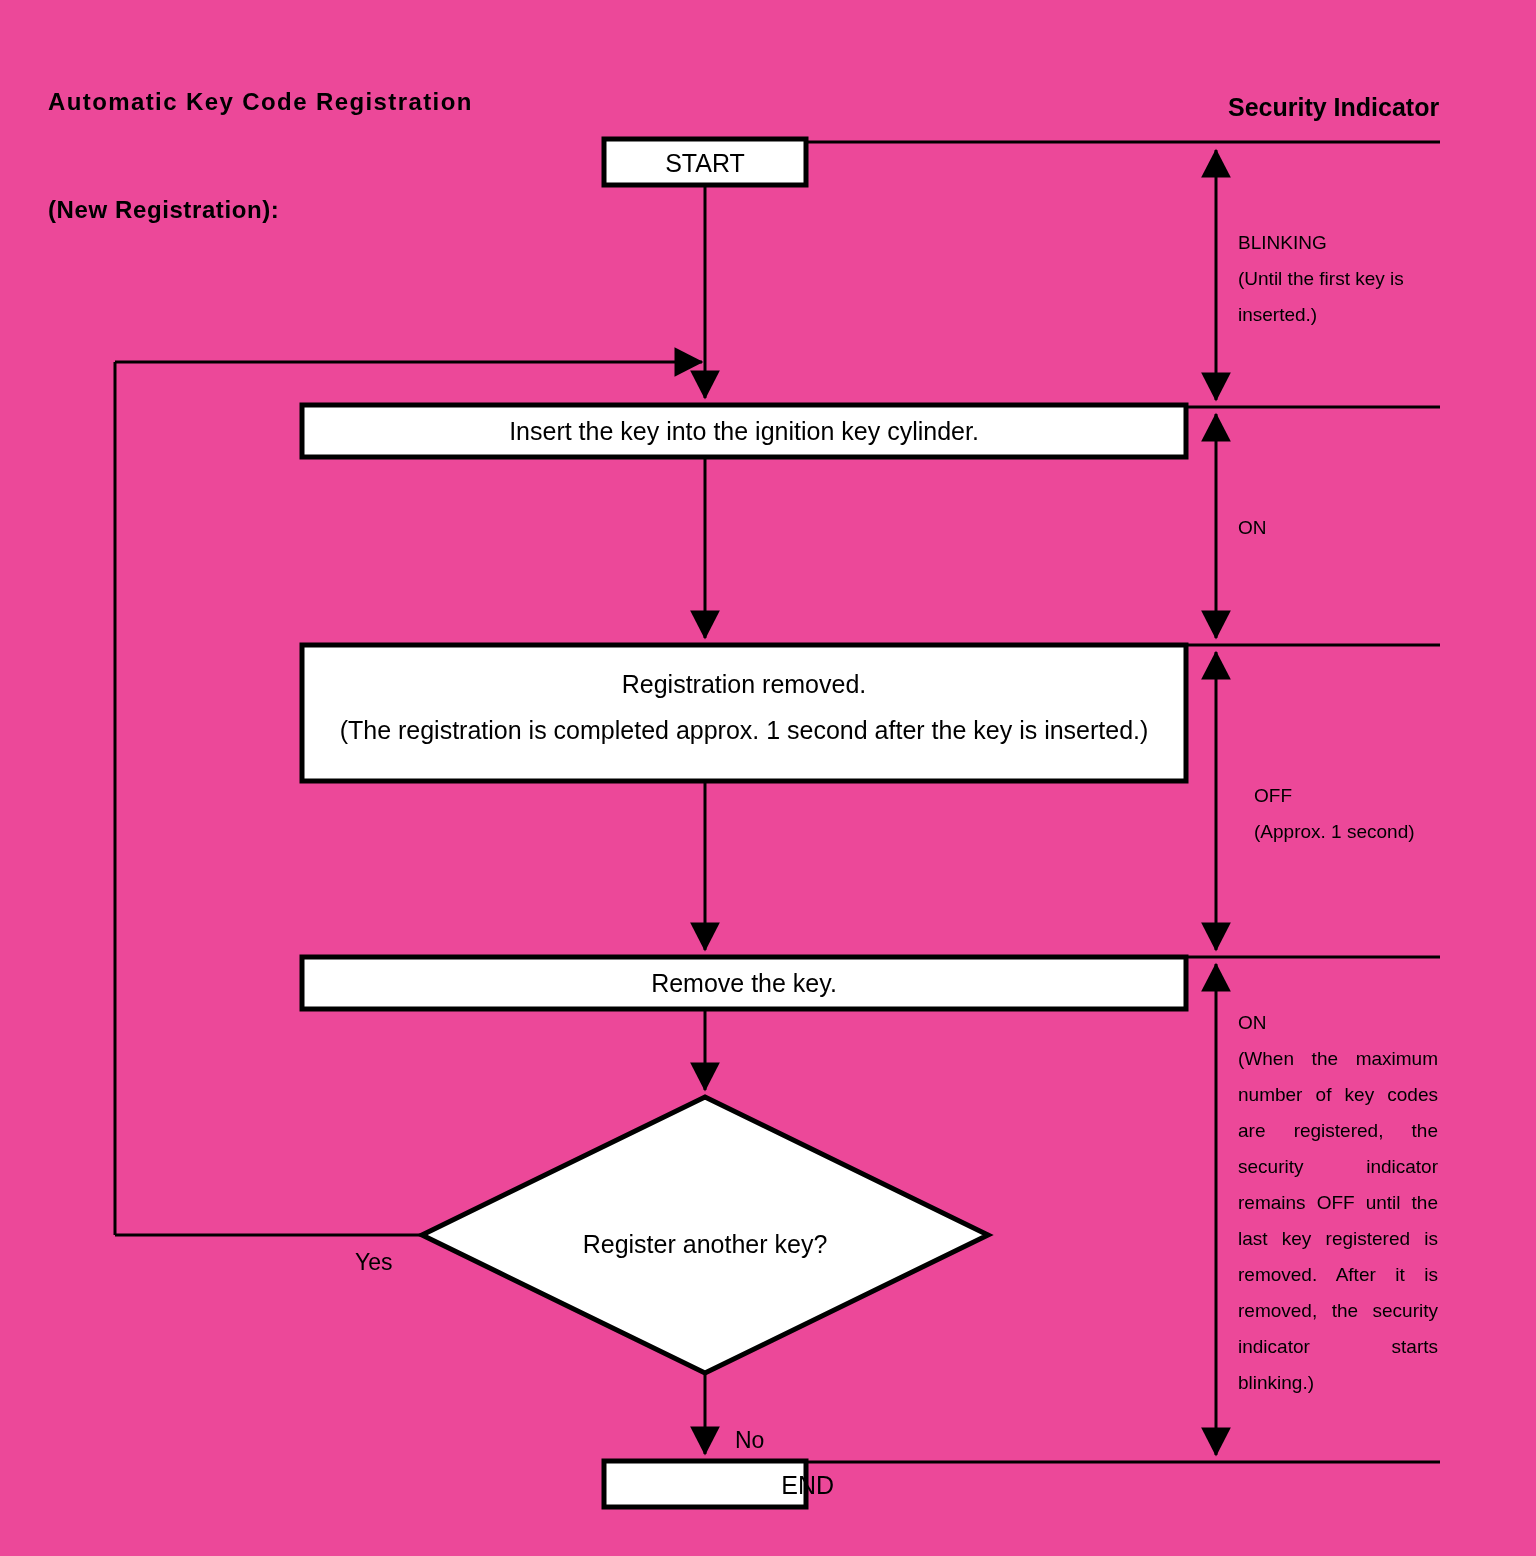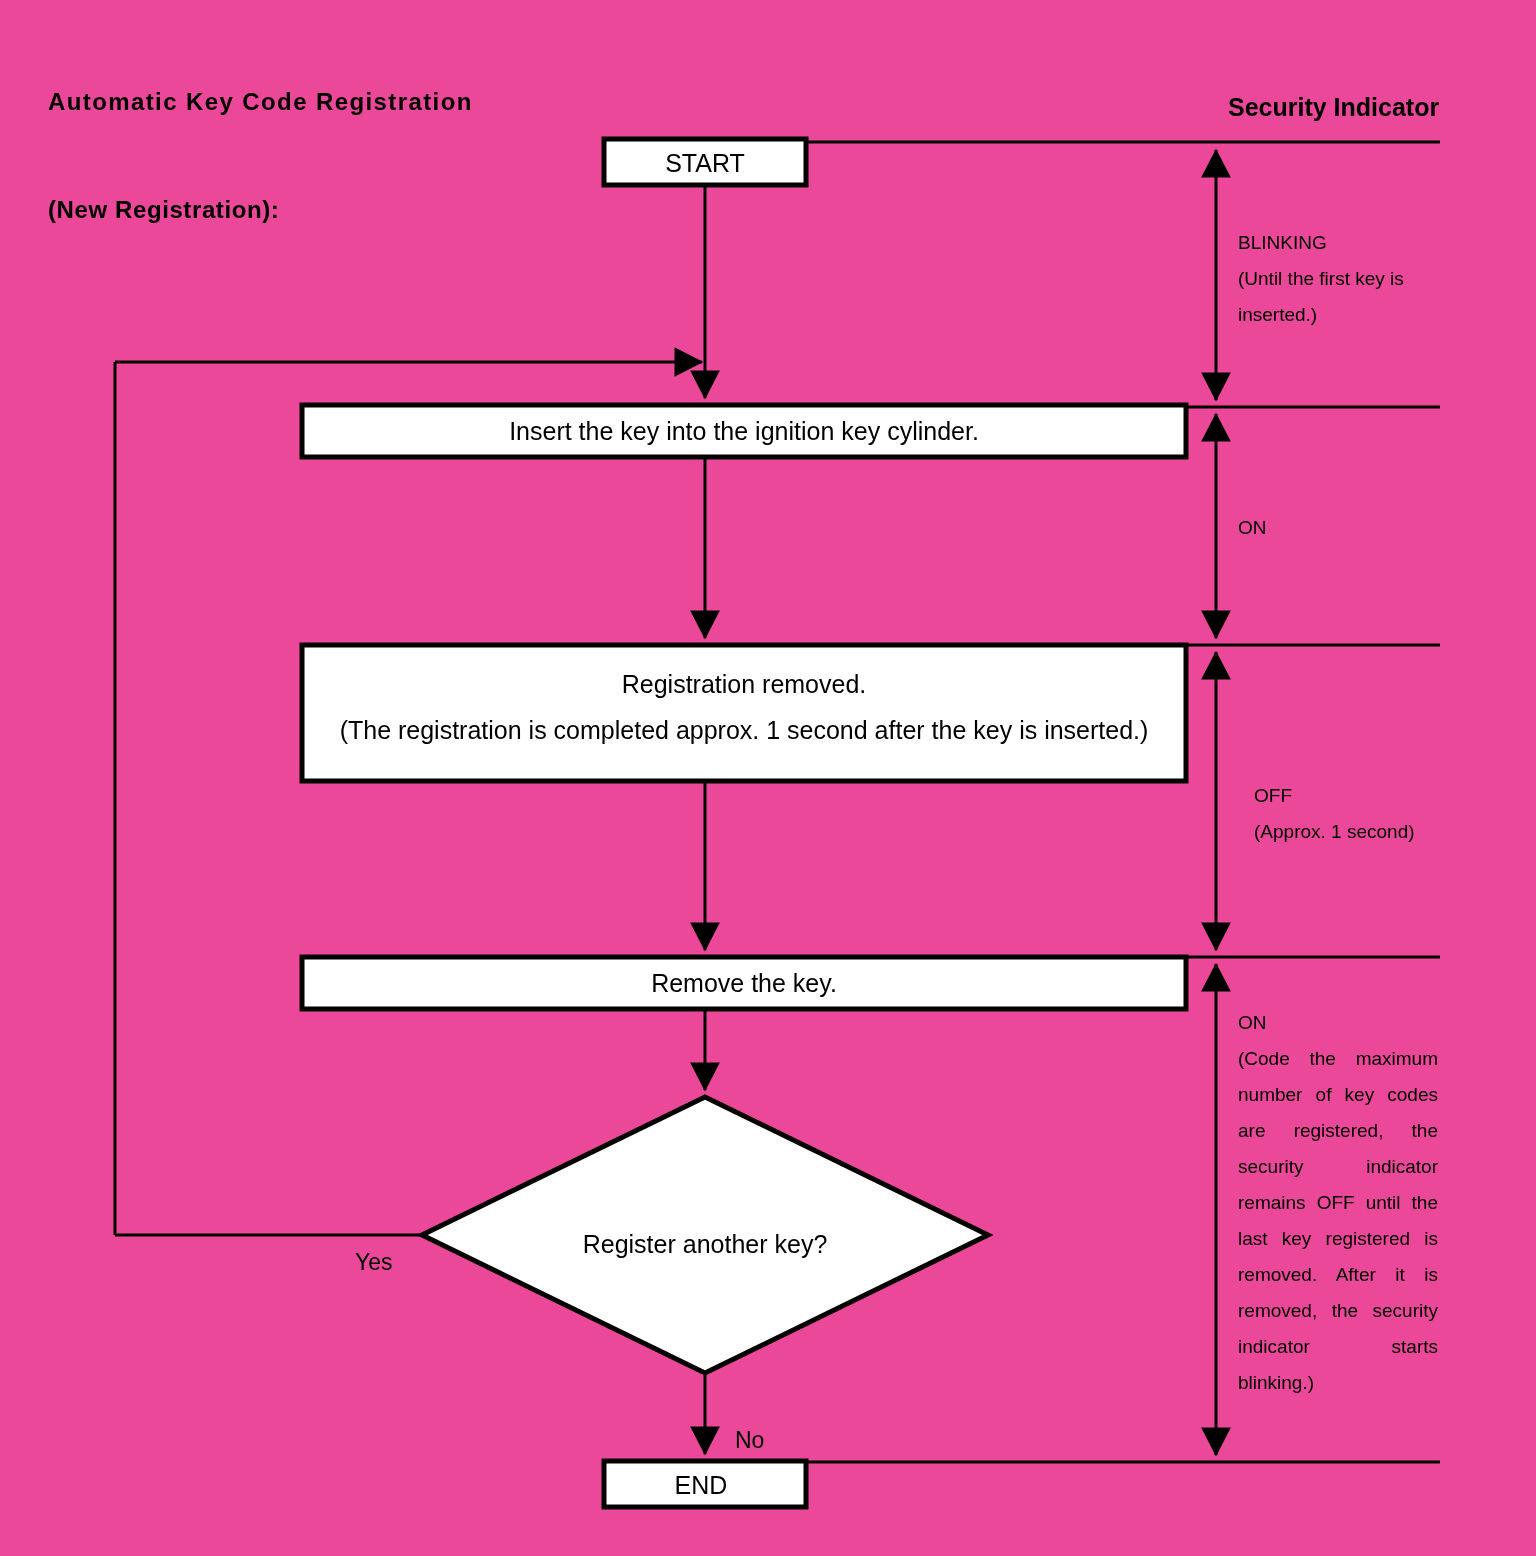--- a/index.html
+++ b/index.html
@@ -126,37 +126,37 @@
 
   <div class="node-label" style="left:302px; top:415px; width:884px;">Insert the key into the ignition key cylinder.</div>
 
   <div class="node-label" style="left:302px; top:668px; width:884px;">Registration removed.</div>
   <div class="node-label" style="left:302px; top:714px; width:884px;">(The registration is completed approx. 1 second after the key is inserted.)</div>
 
   <div class="node-label" style="left:302px; top:967px; width:884px;">Remove the key.</div>
 
   <div class="node-label" style="left:455px; top:1228px; width:500px;">Register another key?</div>
 
-  <div class="node-label" style="left:600px; top:1469px; width:202px;">END</div>
+  <div class="node-label" style="left:632px; top:1469px; width:202px;text-align:right;">END</div>
 
   <div class="edge-label" style="left:355px; top:1205px;">Yes</div>
   <div class="edge-label" style="left:735px; top:1383px;">No</div>
 
   <div class="ann-block" style="left:1238px; top:225px;">
     <span class="ann-state">BLINKING</span>
     <span class="ann-note">(Until the first key is inserted.)</span>
   </div>
 
   <div class="ann-block" style="left:1238px; top:510px;">
     <span class="ann-state">ON</span>
   </div>
 
   <div class="ann-block" style="left:1238px; top:778px; width:230px;margin-left:16px;">
     <span class="ann-state">OFF</span>
     <span class="ann-note">(Approx. 1 second)</span>
   </div>
 
   <div class="ann-block ann-justify" style="left:1238px; top:1005px; width:200px;">
     <span class="ann-state">ON</span>
-    <span class="ann-note">(Code the maximum number of key codes are registered, the security indicator remains OFF until the last key registered is removed. After it is removed, the security indicator starts blinking.)</span>
+    <span class="ann-note">(When the maximum number of key codes are registered, the security indicator remains OFF until the last key registered is removed. After it is removed, the security indicator starts blinking.)</span>
   </div>
 
 </div>
 
 </body></html>

